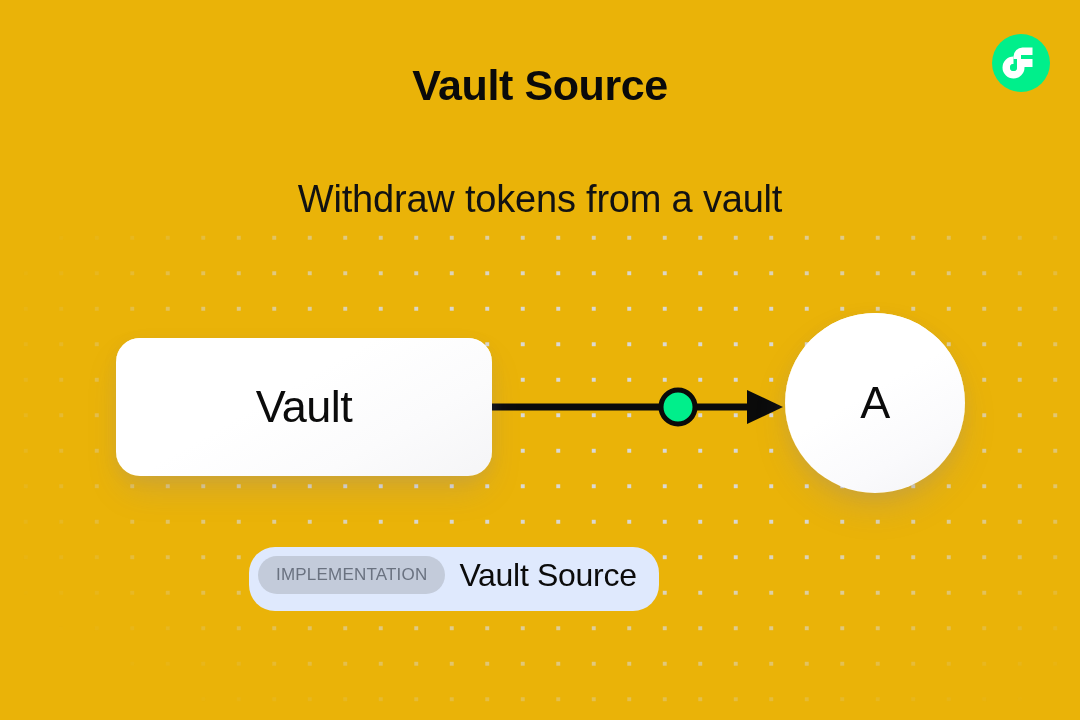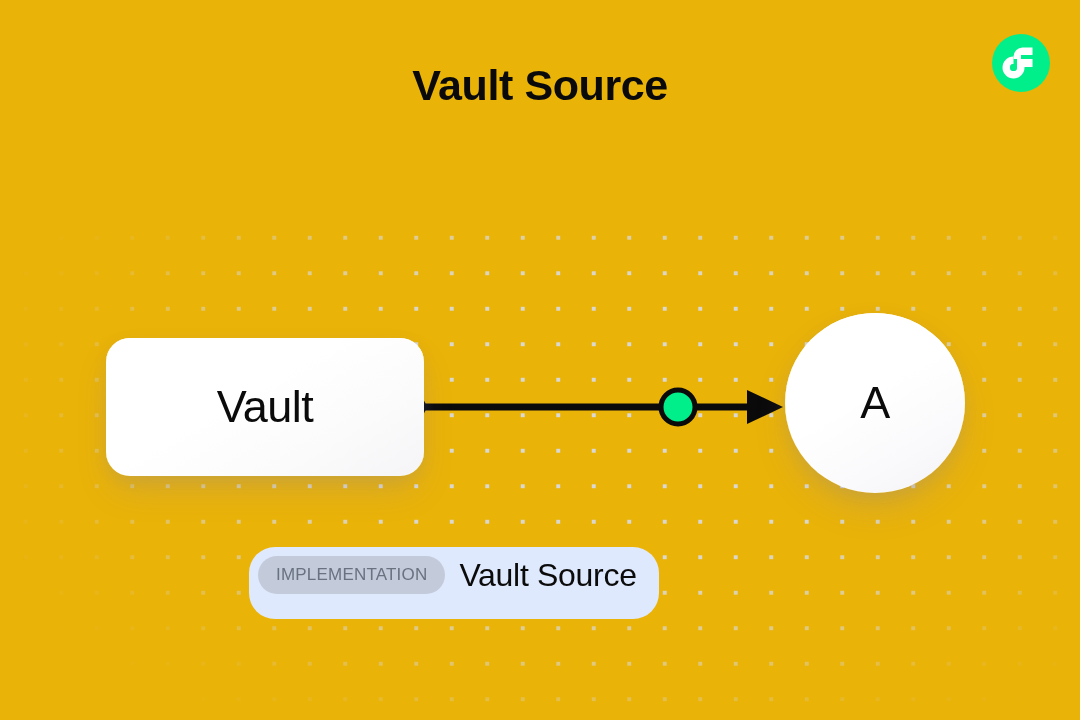--- a/index.html
+++ b/index.html
@@ -87,23 +87,23 @@
     position: absolute;
     left: 0;
     top: 0;
     width: 1080px;
     height: 720px;
     pointer-events: none;
   }
 
   #node-vault {
     position: absolute;
-    left: 106px;
+    left: 116px;
     top: 338px;
-    width: 318px;
+    width: 376px;
     height: 138px;
     border-radius: 24px;
     background: linear-gradient(150deg, #ffffff 0%, #ffffff 42%, #fbfbfc 72%, #f5f5f7 100%);
     box-shadow: 0 18px 34px -6px rgba(120, 125, 190, 0.22),
                 0 4px 14px rgba(120, 125, 190, 0.10),
                 0 1px 0 rgba(255,255,255,0.9) inset;
     display: flex;
     align-items: center;
     justify-content: center;
     pointer-events: auto;
@@ -137,21 +137,21 @@
     color: #0b0b0b;
     letter-spacing: -0.5px;
   }
 
   
   #impl-badge {
     position: absolute;
     left: 249px;
     top: 547px;
     height: 56px;
-    padding: 0 22px 16px 9px;
+    padding: 0 22px 8px 9px;
     border-radius: 26px;
     background: #dfe9fd;
     display: flex;
     align-items: center;
     gap: 14px;
     pointer-events: auto;
   }
   #impl-chip {
     height: 38px;
     padding: 0 18px;
@@ -185,20 +185,21 @@
       <circle cx="36" cy="36" r="29" fill="#00ef8b"></circle>
       <path d="M47.5 20.5 H37.5 a9 9 0 0 0 -9 9 V32 H36 v-4 h11.5 z" fill="#ffffff"></path>
       <rect x="36" y="32" width="11.5" height="8" fill="#ffffff"></rect>
       <rect x="28.5" y="32" width="7.5" height="8" fill="#00ef8b"></rect>
       <path d="M28.5 29.5 a11 11 0 1 0 11 11 V32 h-7.5 v8.5 a3.5 3.5 0 1 1 -3.5 -3.5 h0 z" fill="#ffffff"></path>
       <circle cx="28.5" cy="40.5" r="3.4" fill="#00ef8b"></circle>
     </svg>
   </div>
 
   <div id="page-title">Vault Source</div>
+  <div id="page-subtitle">Withdraw tokens from a vault</div>
 
   <svg id="diagram" viewBox="0 0 1080 720">
 
     <line x1="415" y1="407" x2="770" y2="407" stroke="#0a0a0a" stroke-width="7"></line>
 
     <polygon points="747,390 783,407 747,424" fill="#0a0a0a"></polygon>
 
     <circle cx="415" cy="407" r="11" fill="#0a0a0a"></circle>
 
     <circle cx="678" cy="407" r="17" fill="#00ef8b" stroke="#0a0a0a" stroke-width="5"></circle>

